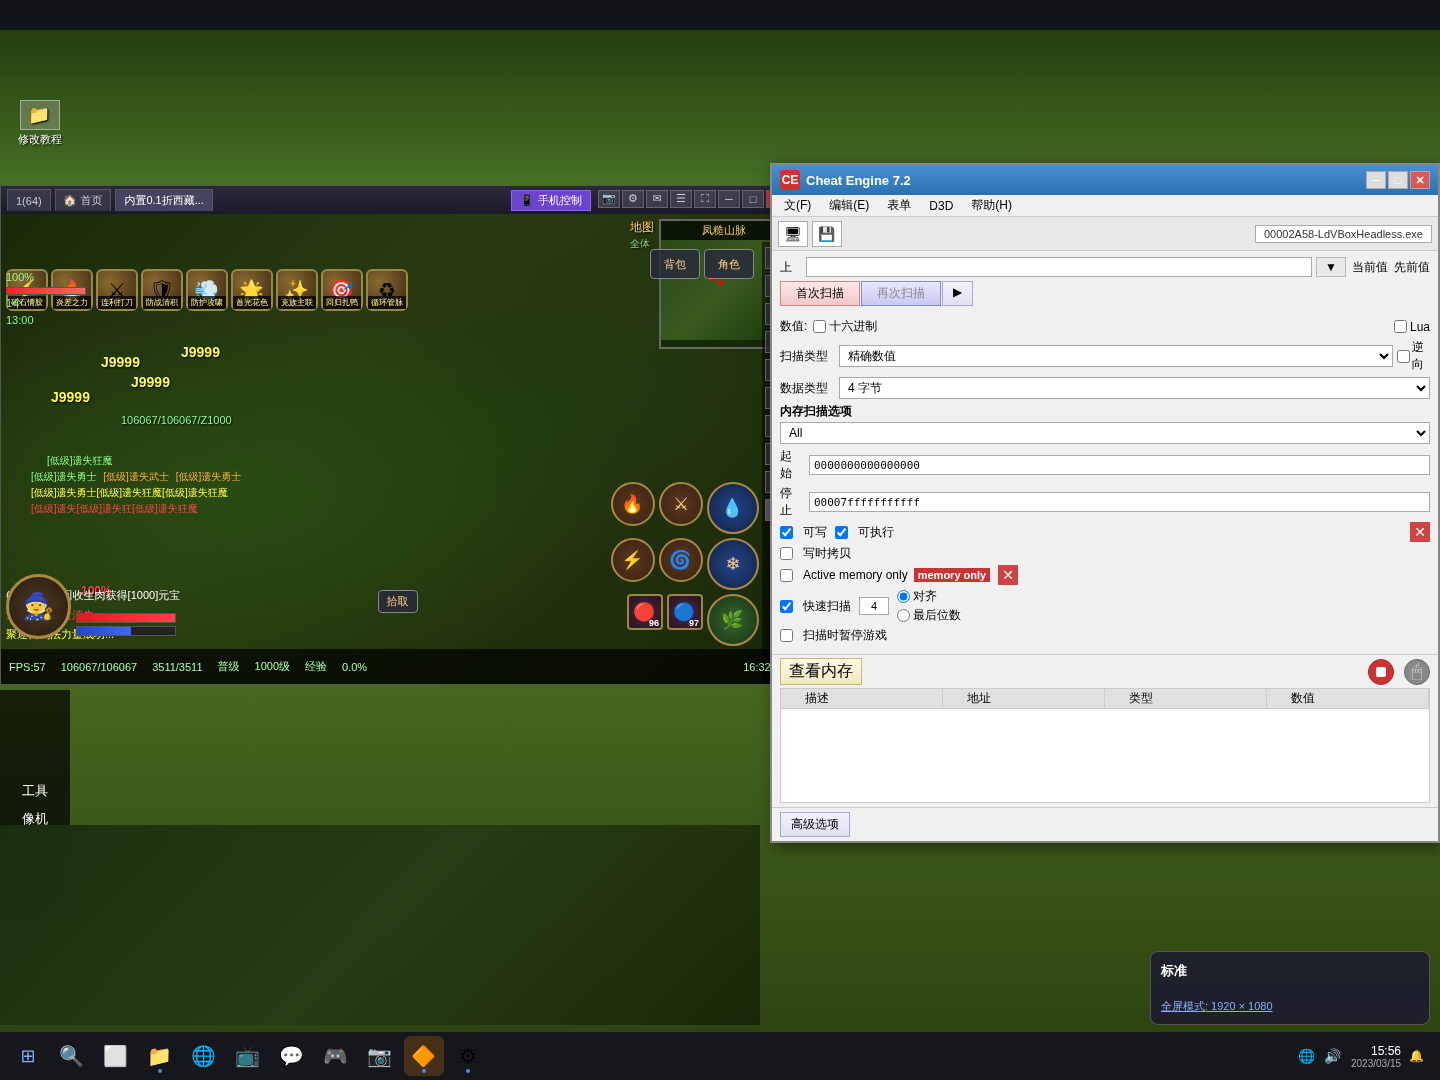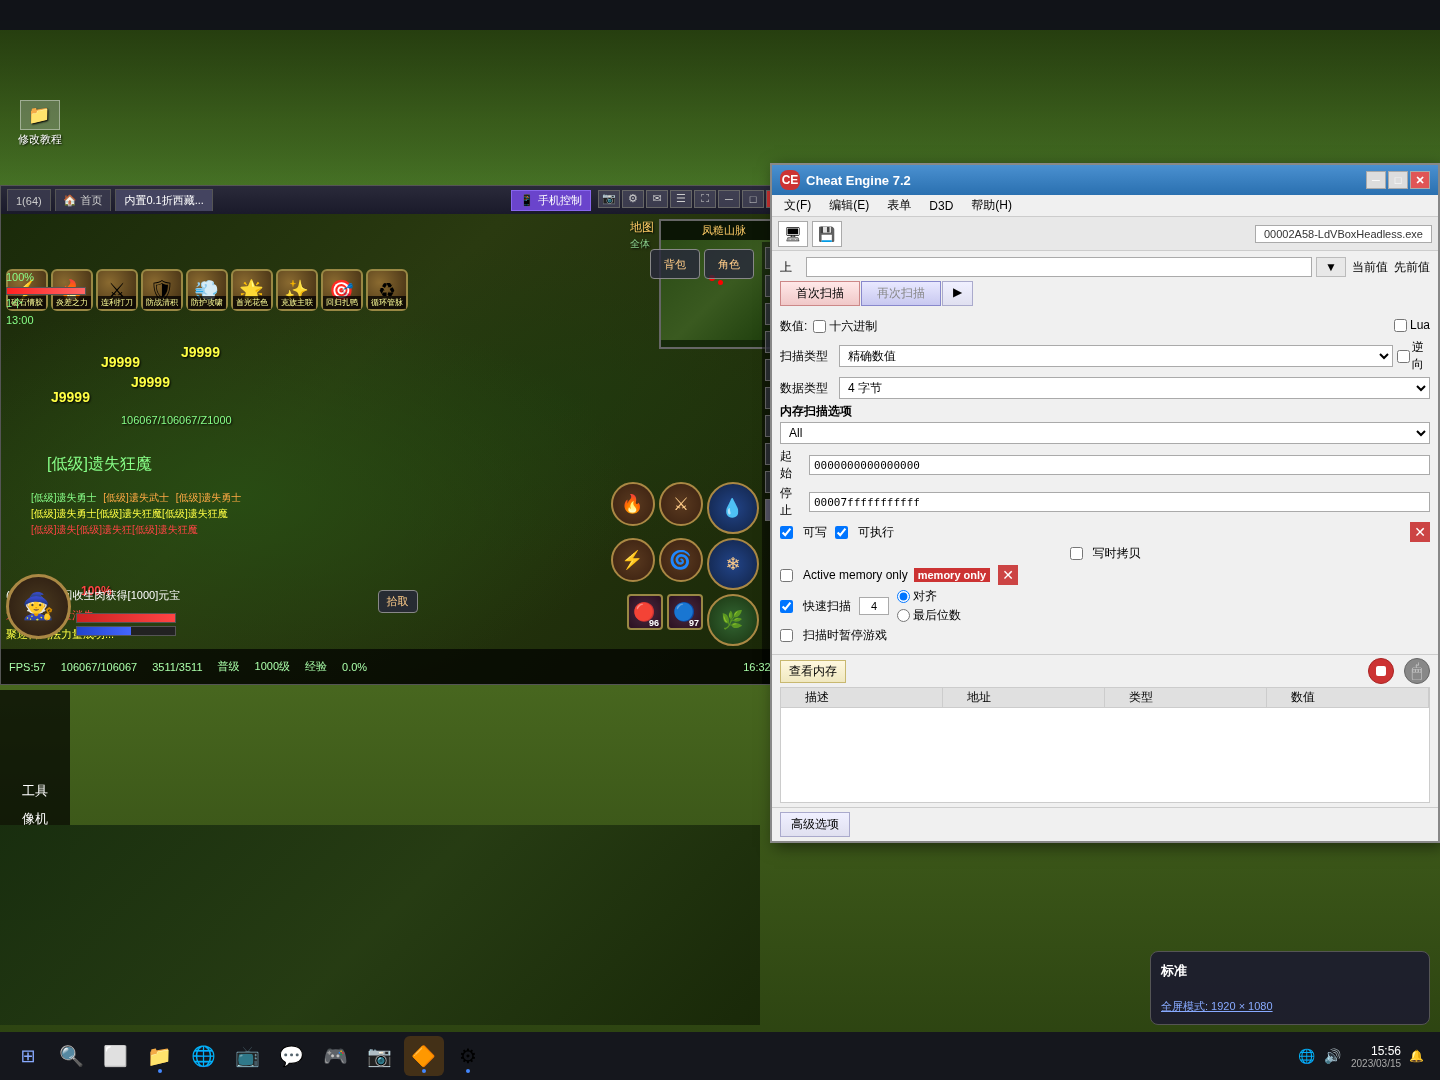--- a/index.html
+++ b/index.html
@@ -302,21 +302,21 @@
       align-items: center;
       padding: 0 8px;
       color: white;
       font-size: 13px;
       font-weight: bold;
     }
     .ce-title-icon {
       width: 20px;
       height: 20px;
       background: #cc3333;
-      border-radius: 8px;
+      border-radius: 3px;
       margin-right: 6px;
       display: flex;
       align-items: center;
       justify-content: center;
       color: white;
       font-size: 12px;
       font-weight: bold;
     }
     .ce-win-btns {
       margin-left: auto;
@@ -487,21 +487,21 @@
       padding: 3px 8px;
       display: flex;
       align-items: center;
       gap: 6px;
     }
 
     .ce-browse-btn {
       background: linear-gradient(180deg, #fff8e0 0%, #f0e8c0 100%);
       border: 1px solid #c8b870;
       padding: 2px 8px;
-      font-size: 12px;
+      font-size: 16px;
       cursor: pointer;
     }
 
     .ce-stop-btn {
       width: 26px;
       height: 26px;
       background: #cc3333;
       border: 1px solid #aa2222;
       border-radius: 50%;
       display: flex;
@@ -910,21 +910,21 @@
       <div class="float-text" style="top:20px;left:80px;">J9999</div>
       <div class="float-text" style="top:55px;left:30px;">J9999</div>
       <div class="float-text" style="top:40px;left:110px;">J9999</div>
       <div class="float-text" style="top:10px;left:160px;">J9999</div>
 
       <div style="position:absolute;top:80px;left:100px;color:#88ff88;font-size:11px;text-shadow:1px 1px 2px black;">
         <span>106067/106067/Z1000</span>
       </div>
 
       <div style="position:absolute;top:120px;left:10px;">
-        <div style="color:#88ff88;font-size:16px;margin-bottom:16px;padding-left:16px;">
+        <div style="color:#88ff88;font-size:10px;margin-bottom:2px;padding-left:16px;">
           <span>[低级]遗失狂魔</span>
         </div>
         <div style="color:#88ff88;font-size:10px;margin-bottom:2px;">
           <span>[低级]遗失勇士</span>
           <span style="color:#ffaa44;margin-left:4px;">[低级]遗失武士</span>
           <span style="color:#ffaa44;margin-left:4px;">[低级]遗失勇士</span>
         </div>
         <div style="color:#ffff44;font-size:10px;margin-bottom:2px;">
           [低级]遗失勇士[低级]遗失狂魔[低级]遗失狂魔
         </div>
@@ -1044,21 +1044,21 @@
         <span style="font-size:12px;">当前值</span>
         <span style="font-size:12px;">先前值</span>
       </div>
 
       <div style="display:flex;gap:1px;margin-bottom:12px;">
         <div class="ce-scan-btn primary">首次扫描</div>
         <div class="ce-scan-btn" style="color:#888;">再次扫描</div>
         <div class="ce-scan-btn" style="background:linear-gradient(180deg,#f0f0ff,#e0e0f0);border-color:#aaaacc;min-width:30px;">▶</div>
       </div>
 
-      <div style="display:flex;align-items:flex-start;gap:6px;margin-bottom:4px;">
+      <div style="display:flex;align-items:center;gap:6px;margin-bottom:4px;">
         <span style="font-size:12px;">数值:</span>
         <div style="display:flex;align-items:center;gap:3px;">
           <input type="checkbox" style="">
           <span>十六进制</span>
         </div>
         <div style="display:flex;align-items:center;gap:3px;margin-left:auto;">
           <input type="checkbox" style="">
           <span>Lua</span>
         </div>
       </div>
@@ -1106,21 +1106,21 @@
         </div>
         <div class="ce-checkbox-item">
           <input type="checkbox" checked="" style="">
           <span>可执行</span>
         </div>
         <div style="display:flex;align-items:center;gap:2px;margin-left:auto;">
           <div style="width:20px;height:20px;background:#cc4444;display:flex;align-items:center;justify-content:center;color:white;font-size:14px;cursor:pointer;">✕</div>
         </div>
       </div>
 
-      <div style="display:flex;gap:8px;margin-bottom:3px;justify-content:center;">
+      <div style="display:flex;gap:8px;margin-bottom:3px;">
         <div class="ce-checkbox-item">
           <input type="checkbox" style="">
           <span>写时拷贝</span>
         </div>
       </div>
 
       <div style="display:flex;align-items:center;gap:6px;margin-bottom:3px;">
         <div class="ce-checkbox-item">
           <input type="checkbox" style="">
           <span>Active memory only</span>

